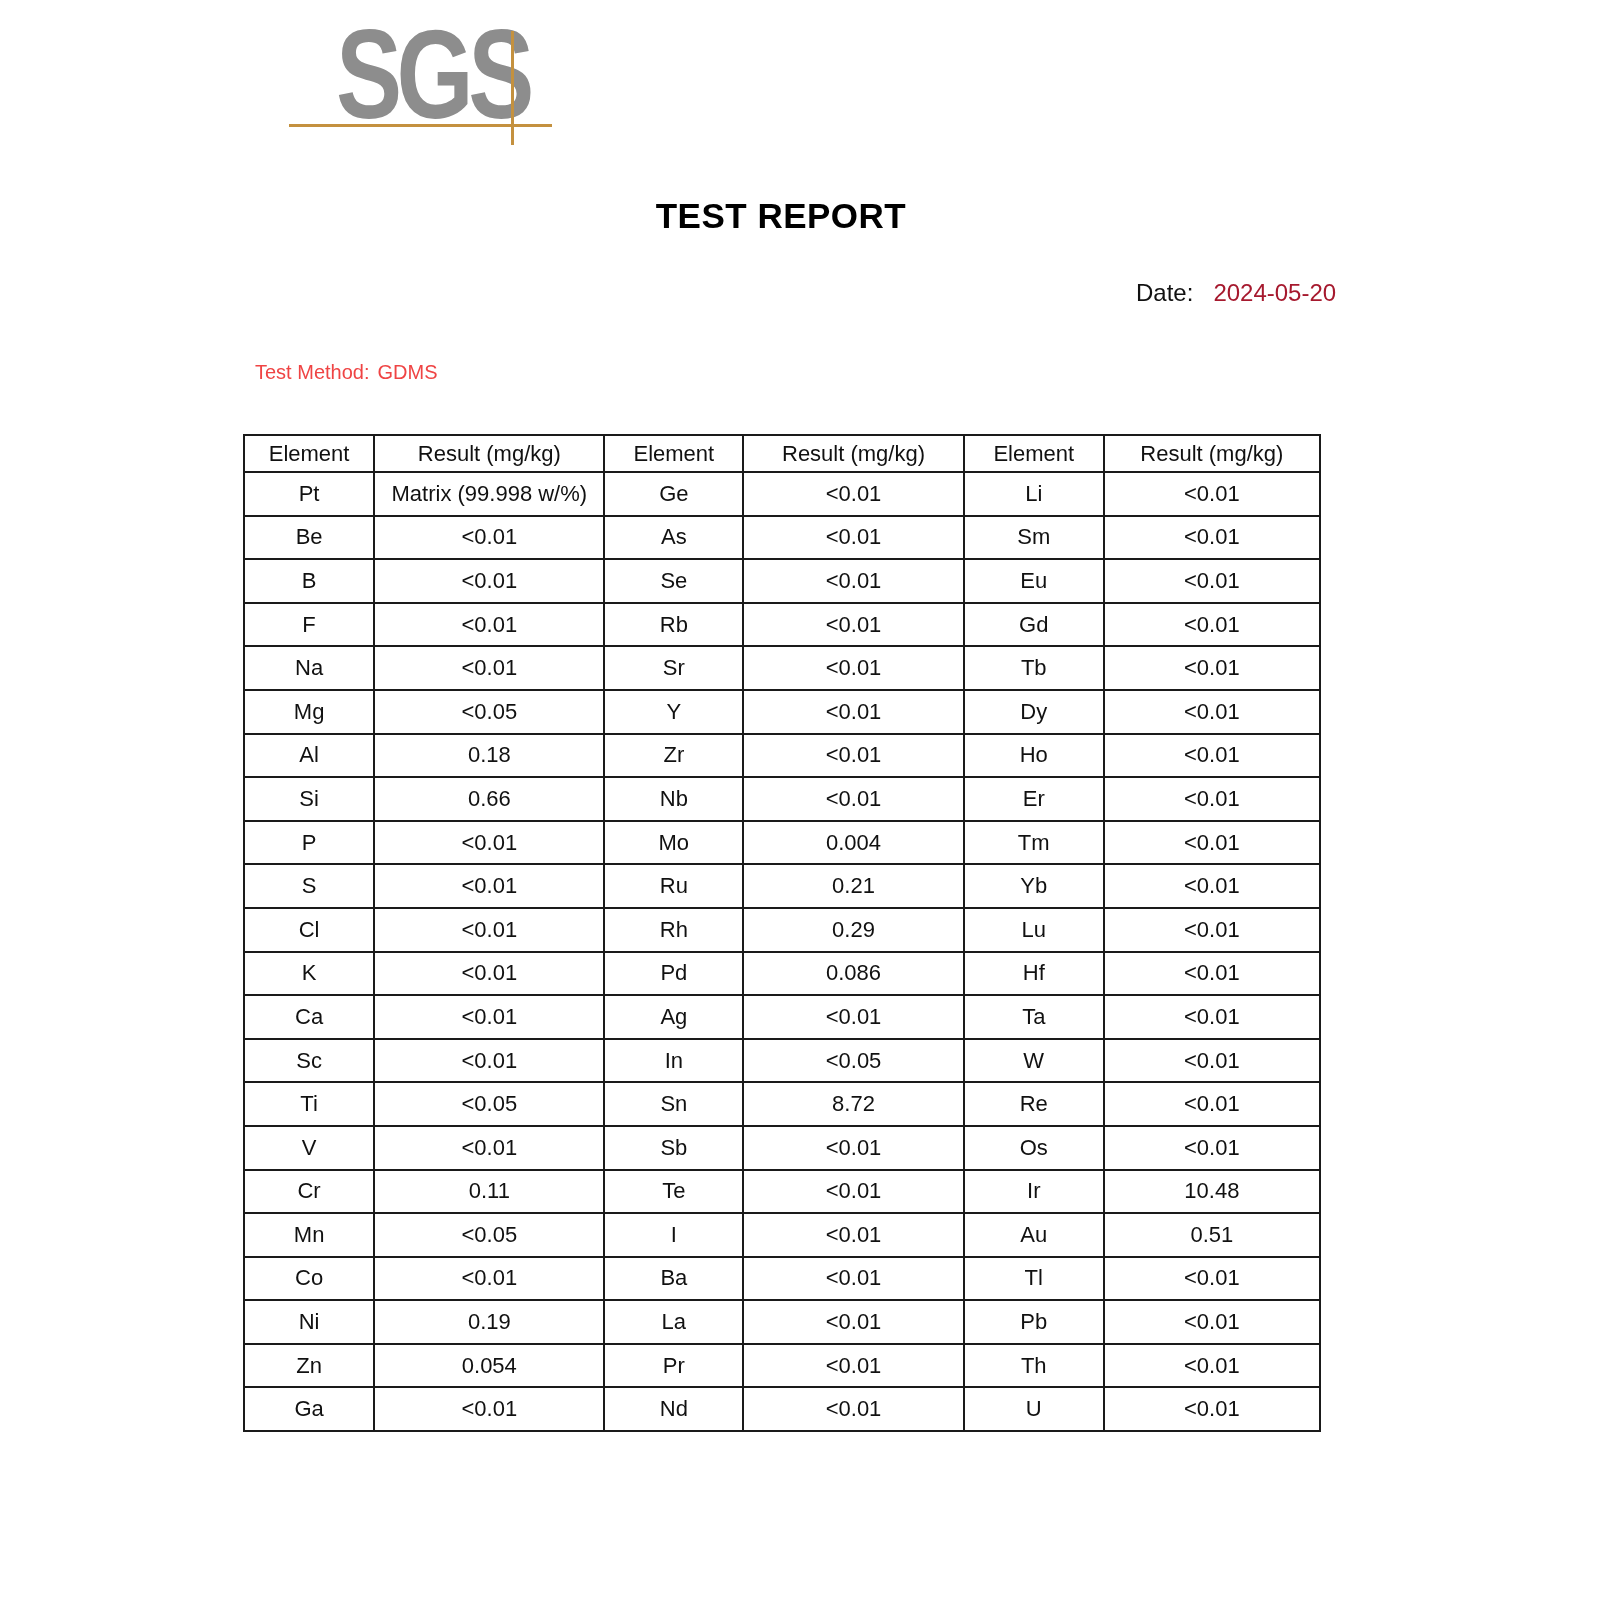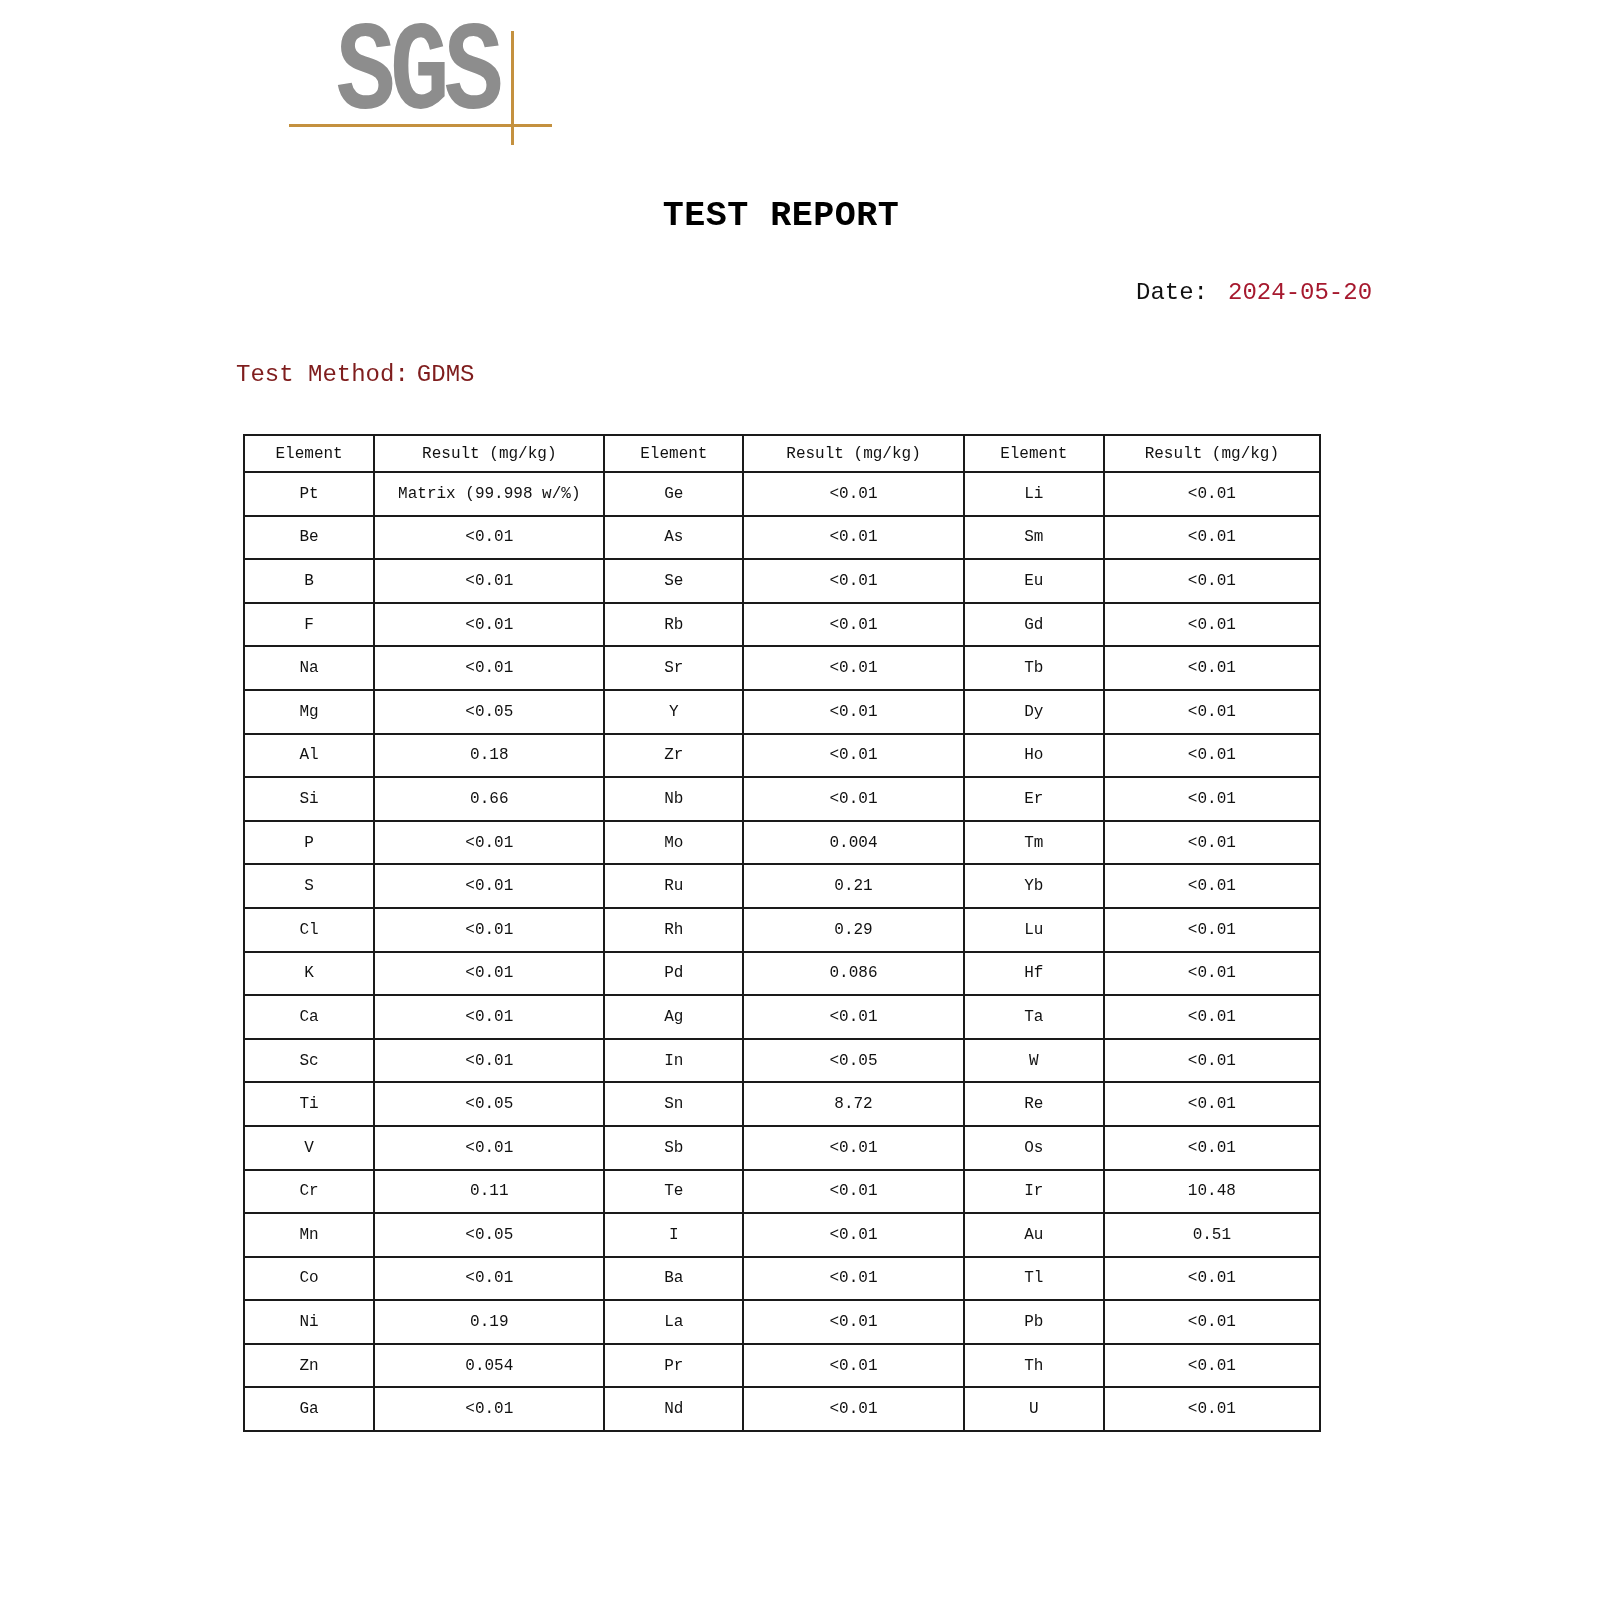--- a/index.html
+++ b/index.html
@@ -2,21 +2,21 @@
 <html><head>
 <meta charset="utf-8">
 <style>
   * { margin: 0; padding: 0; box-sizing: border-box; }
   html, body { background: #ffffff; }
   .page {
     position: relative;
     width: 1388px;
     height: 1600px;
     background: #ffffff;
-    font-family: Liberation Mono, monospace;
+    font-family: Liberation Sans, sans-serif;
     color: #1a1a1a;
     overflow: hidden;
     border-radius: 26px;
   }
 
   
   .logo { position: absolute; left: 0; top: 0; width: 600px; height: 170px; }
   .logo-text {
     position: absolute;
     left: 336px;
@@ -51,36 +51,36 @@
     top: 279px;
     font-size: 24px;
     white-space: nowrap;
     color: #111111;
   }
   .date-row .date-value { margin-left: 20px; }
 
   
   .method-row {
     position: absolute;
-    left: 236px;
+    left: 255px;
     top: 361px;
-    font-size: 24px;
-    color: #7f1d1d;
+    font-size: 20px;
+    color: #ef4444;
   }
   .method-row .method-value { margin-left: 8px; }
 
   
   .report-table {
     position: absolute;
     left: 243px;
     top: 434px;
     width: 1078px;
     border-collapse: collapse;
     table-layout: fixed;
-    font-size: 16px;
+    font-size: 22px;
     color: #111111;
     padding-left: 24px;
   }
   .report-table th, .report-table td {
     border: 2px solid #1a1a1a;
     text-align: center;
     vertical-align: middle;
     font-weight: normal;
     padding: 0 4px;
     overflow: hidden;

